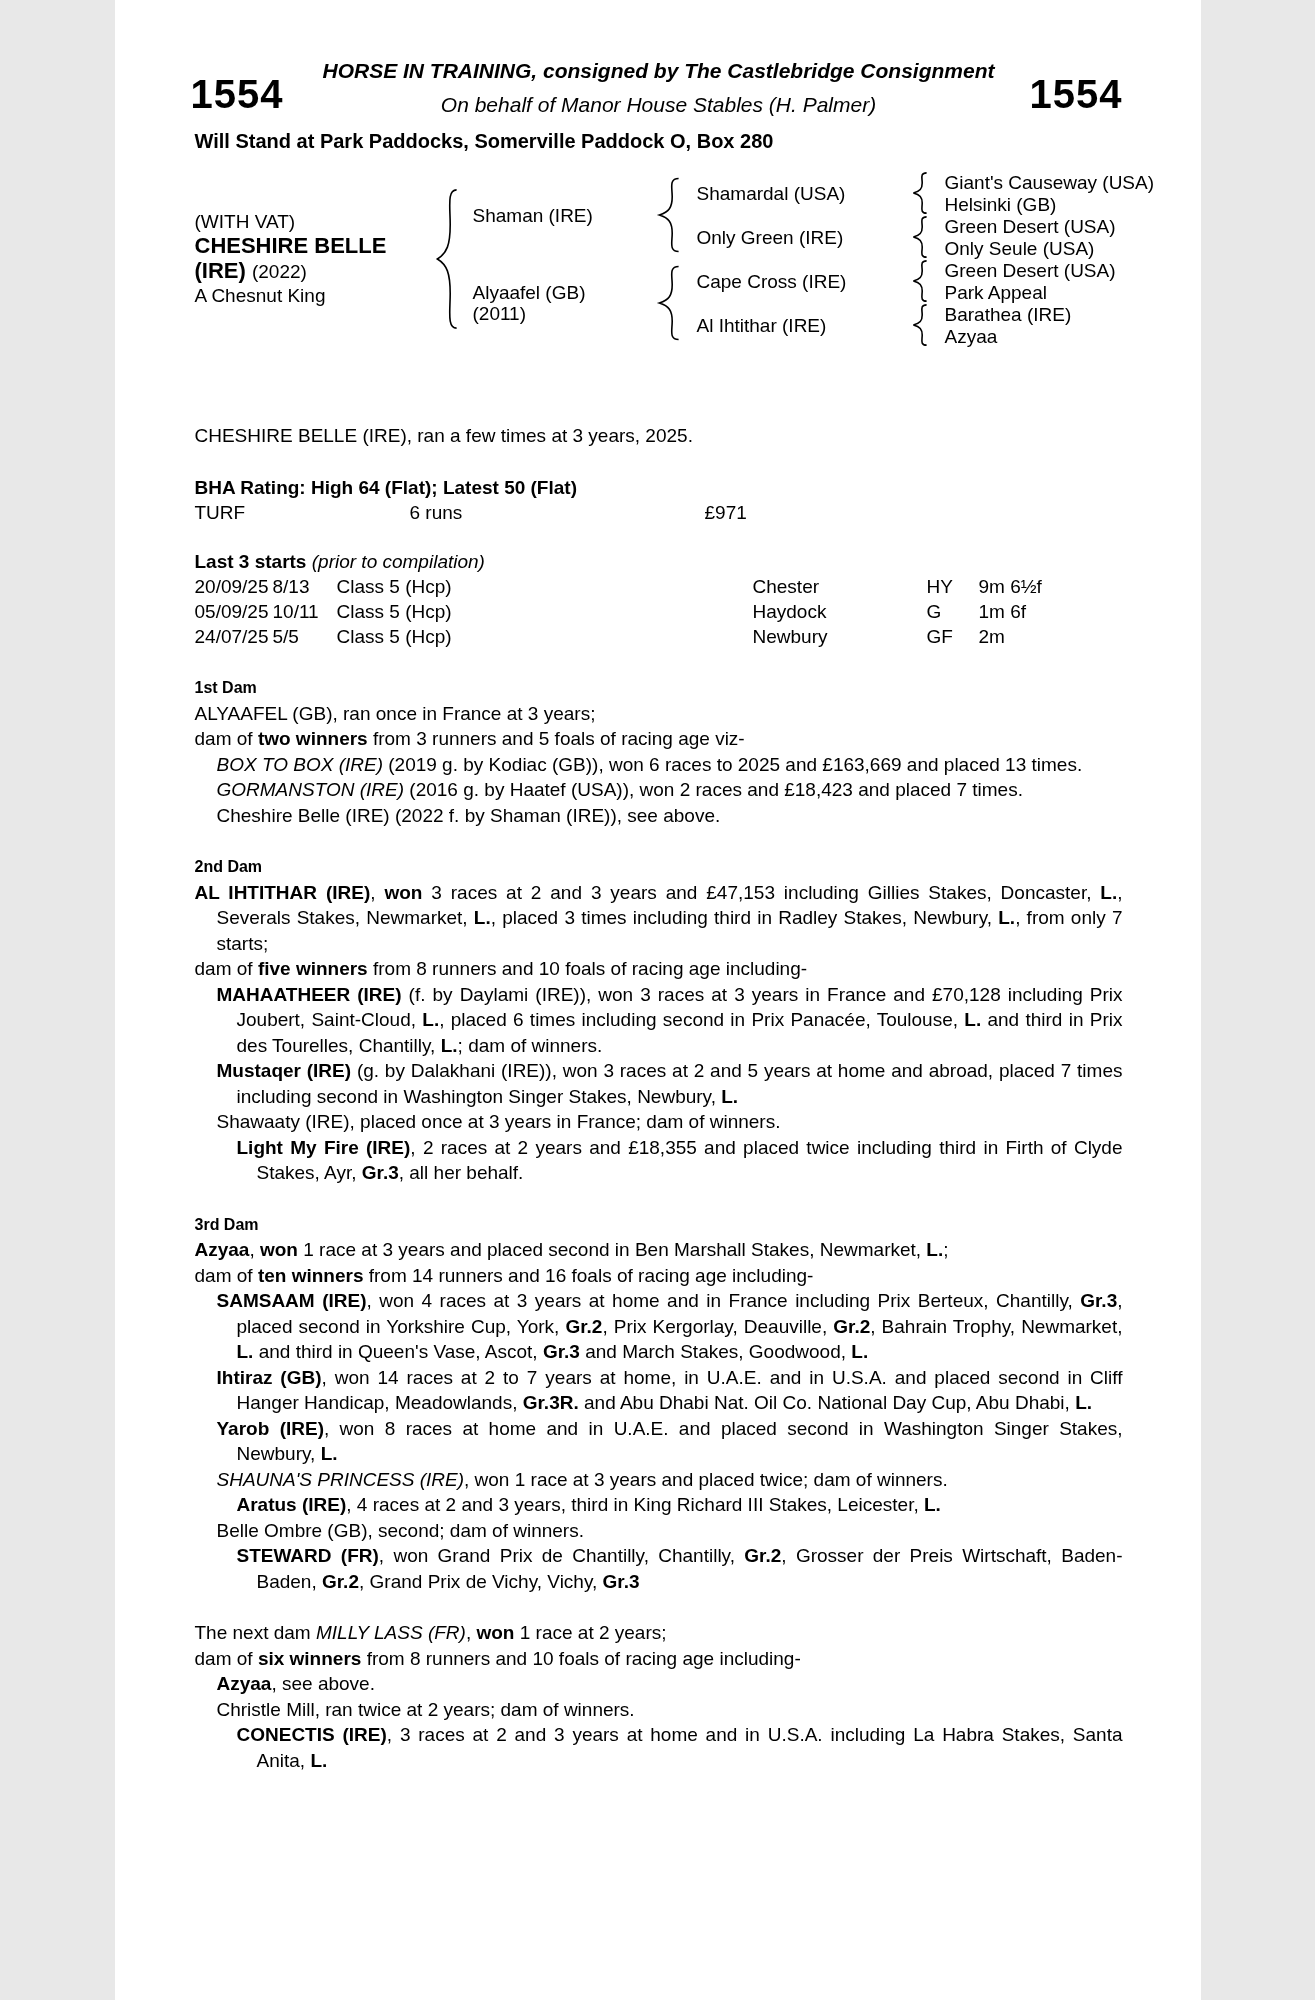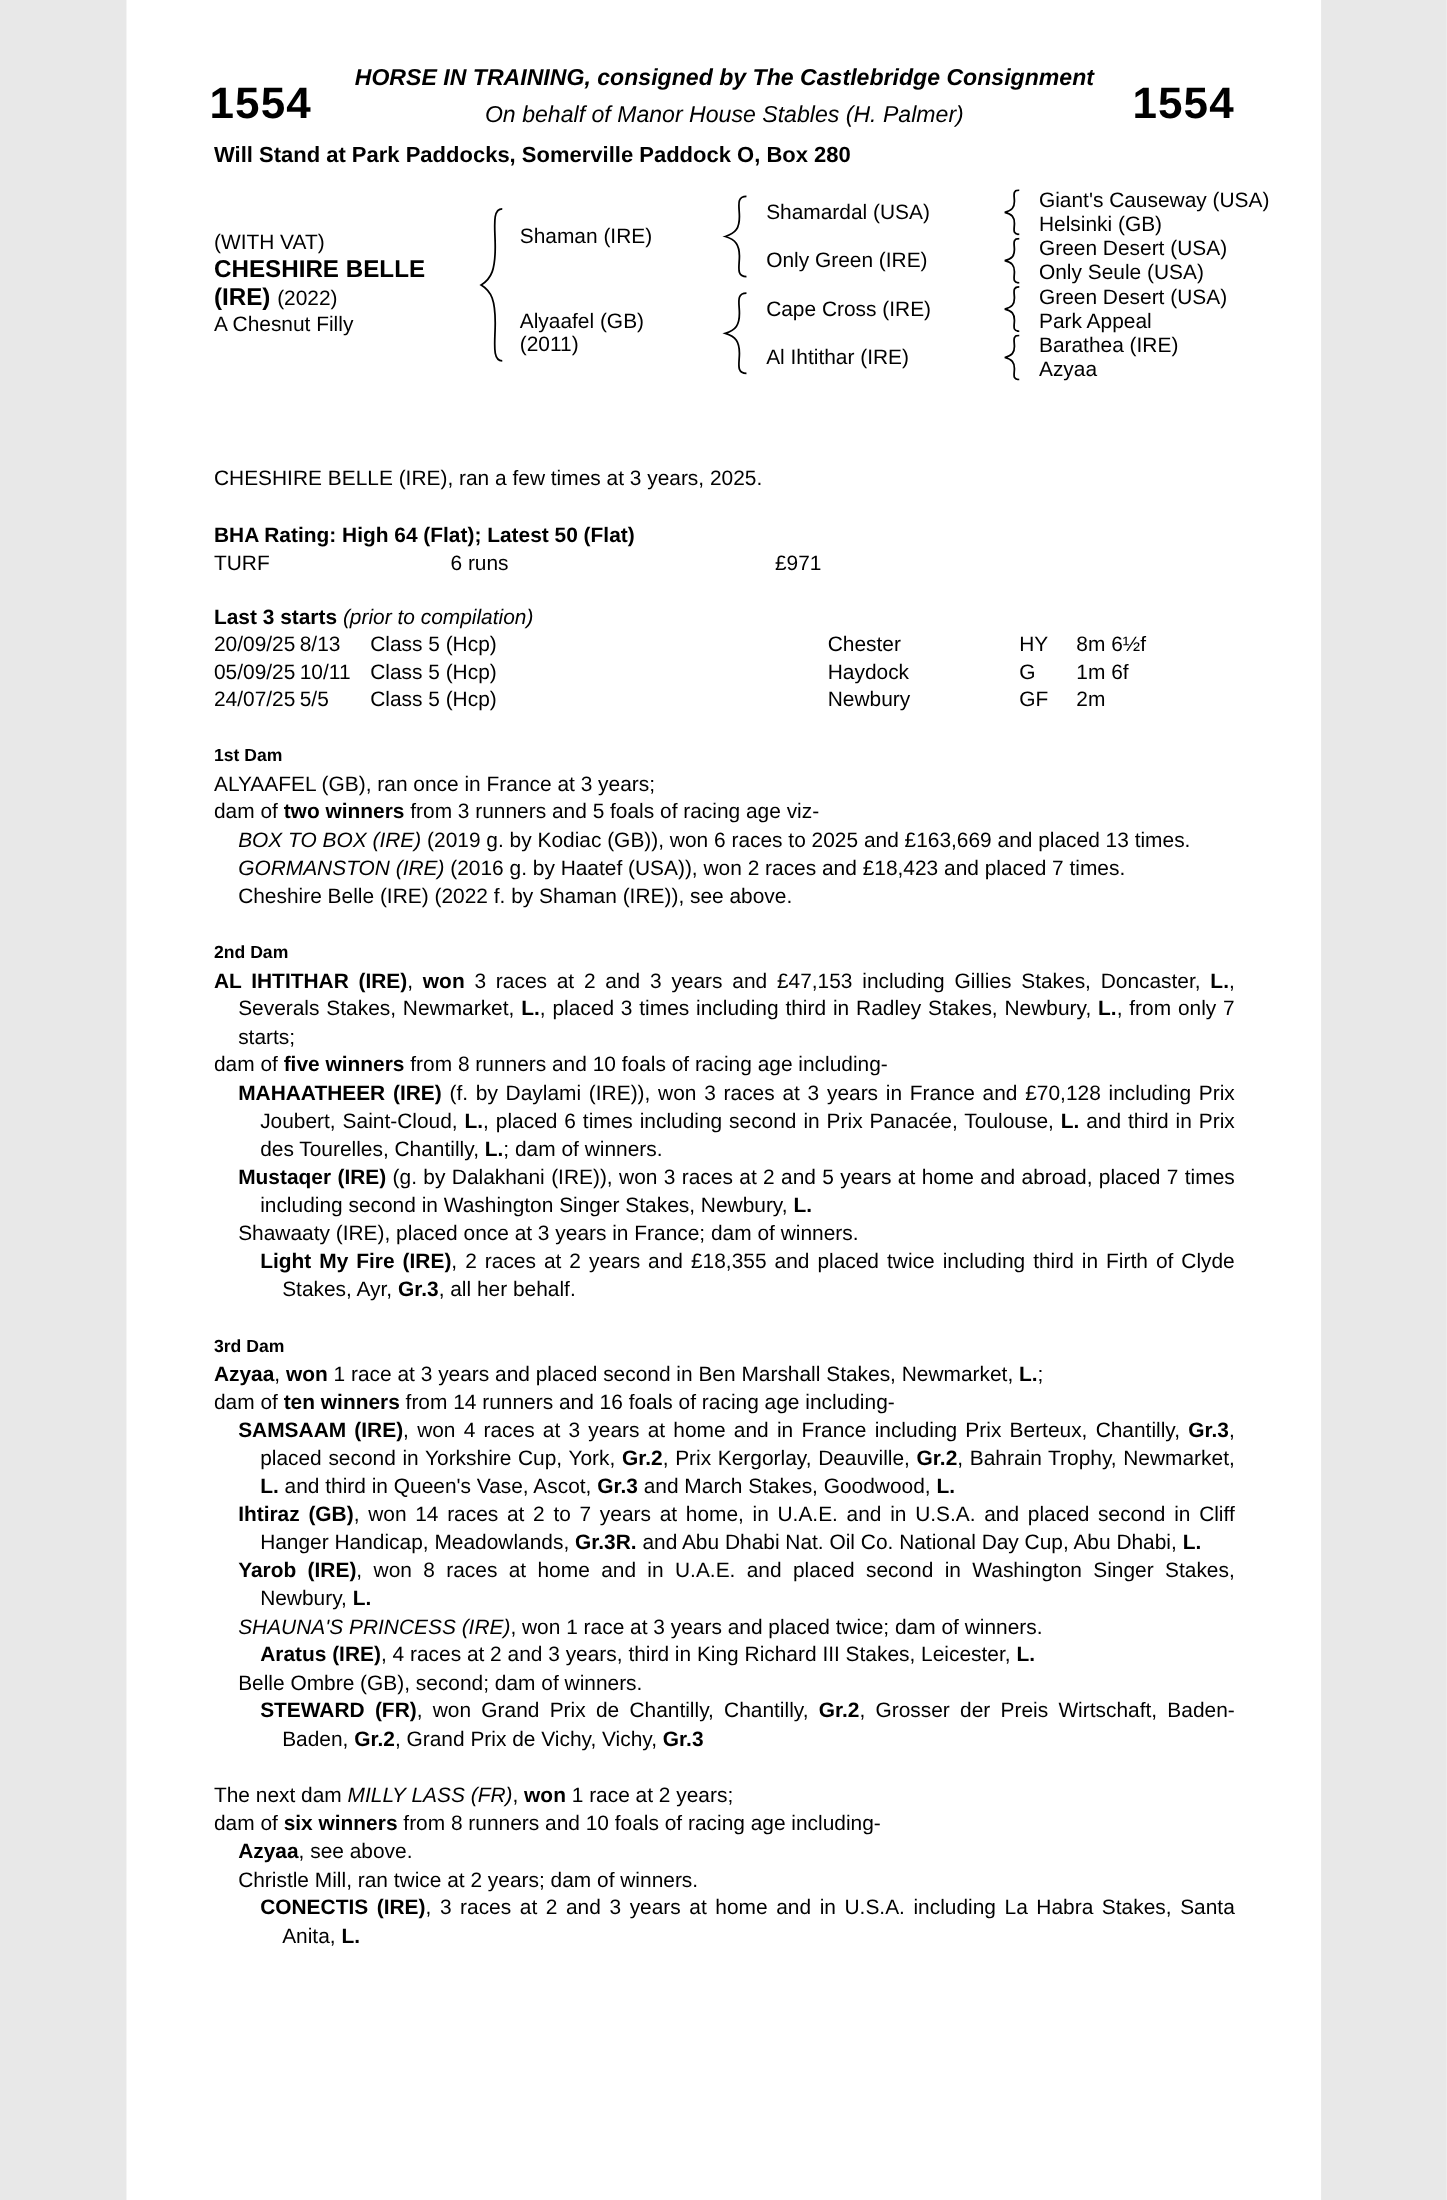--- a/index.html
+++ b/index.html
@@ -85,21 +85,21 @@
     <div class="hdr-line1">HORSE IN TRAINING, consigned by The Castlebridge Consignment</div>
     <div class="hdr-line2">On behalf of Manor House Stables (H. Palmer)</div>
   </div>
   <div class="stand-line">Will Stand at Park Paddocks, Somerville Paddock O, Box 280</div>
 
   <div class="ped">
     <div class="subject">
       <div class="vat">(WITH VAT)</div>
       <div class="sname">CHESHIRE BELLE</div>
       <div class="sname"><span>(IRE)</span> <span class="syear">(2022)</span></div>
-      <div class="sdesc">A Chesnut Filly</div>
+      <div class="sdesc">A Chesnut King</div>
     </div>
 
     <div class="brace brace-main">
       <svg viewBox="0 0 20 100" preserveAspectRatio="none">
           <path d="M16 2 C10 2 12 14 12 26 C12 40 10 46 4 50 C10 54 12 60 12 74 C12 86 10 98 16 98" fill="none" stroke="#000" stroke-width="1.6" vector-effect="non-scaling-stroke"></path>
         </svg>
     </div>
 
     <div class="ped-cell sire-cell">Shaman (IRE)</div>
     <div class="ped-cell dam-cell">
@@ -168,21 +168,21 @@
     <span class="note">(prior to compilation)</span>
   </div>
 
   <div class="race-table">
     <div class="race-row">
       <span class="date">20/09/25</span>
       <span class="pos">8/13</span>
       <span class="race">Class 5 (Hcp)</span>
       <span class="course">Chester</span>
       <span class="going">HY</span>
-      <span class="dist">8m 6½f</span>
+      <span class="dist">9m 6½f</span>
     </div>
     <div class="race-row">
       <span class="date">05/09/25</span>
       <span class="pos">10/11</span>
       <span class="race">Class 5 (Hcp)</span>
       <span class="course">Haydock</span>
       <span class="going">G</span>
       <span class="dist">1m 6f</span>
     </div>
     <div class="race-row">

